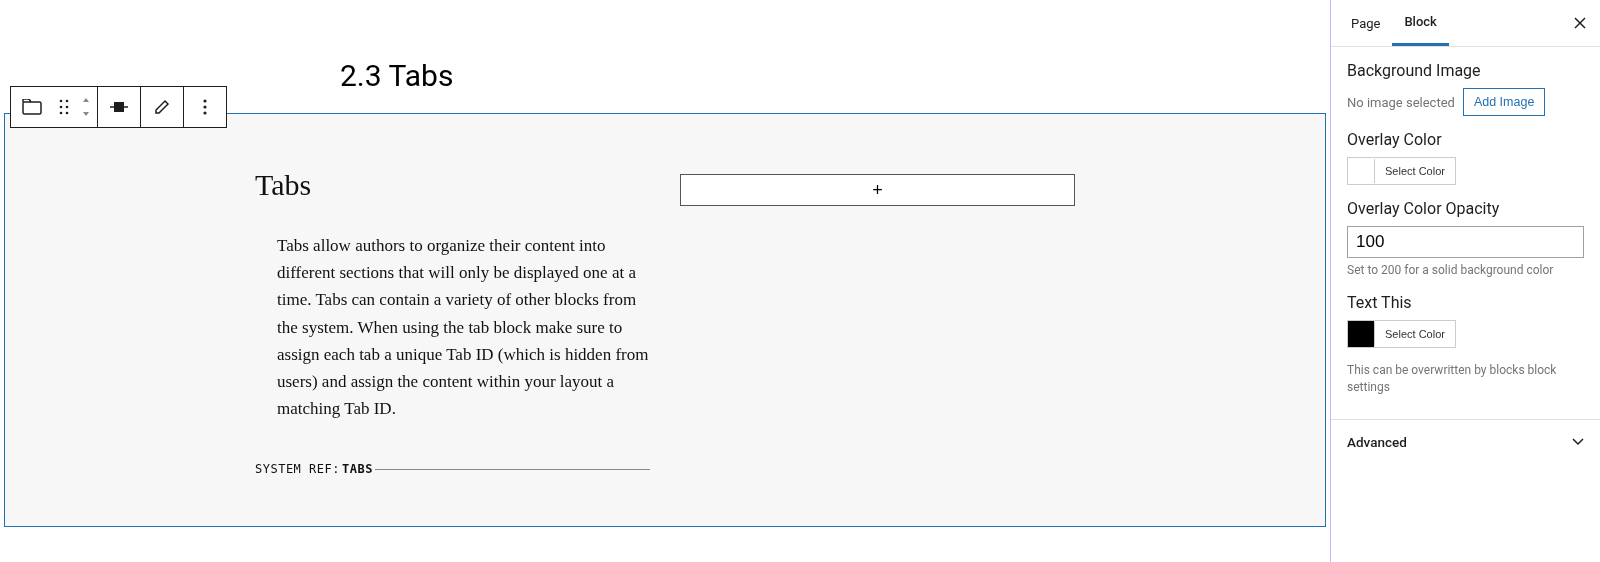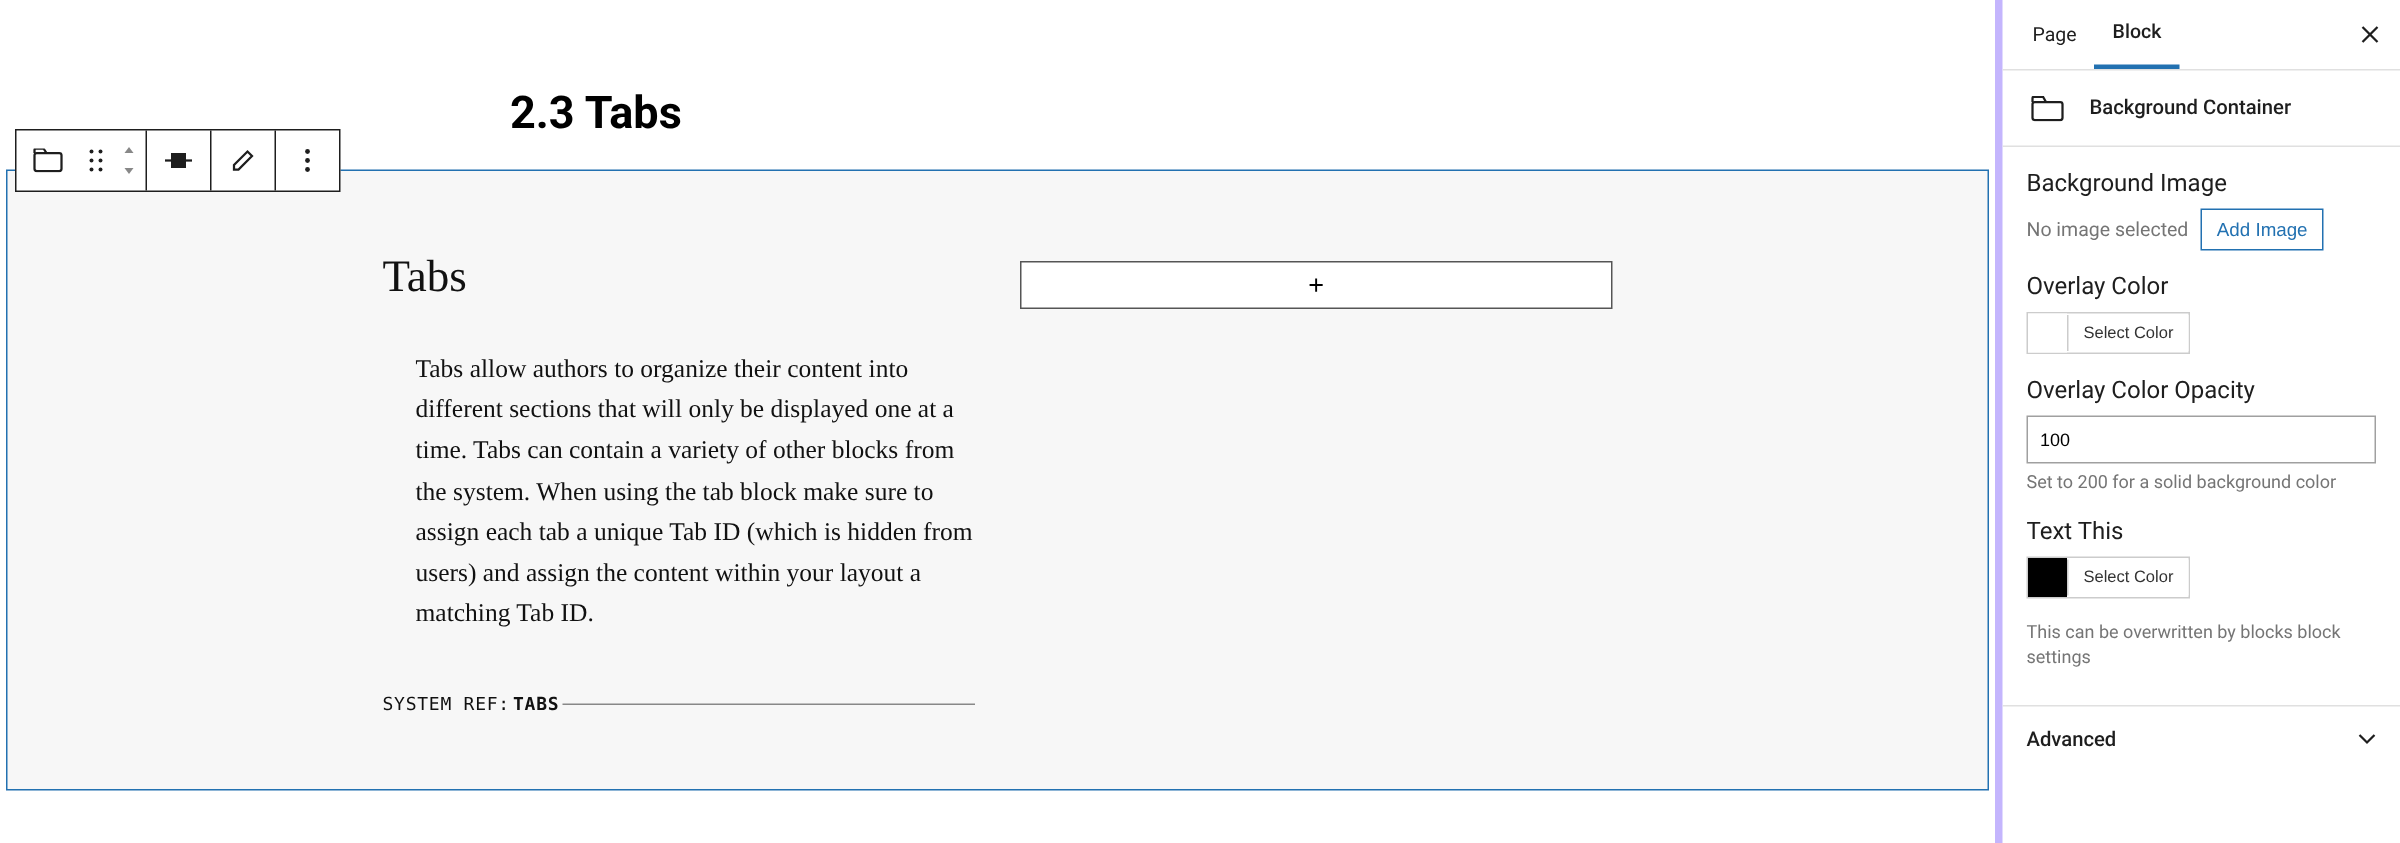--- a/index.html
+++ b/index.html
@@ -1,41 +1,41 @@
 <!DOCTYPE html>
 <html><head>
 <meta charset="utf-8">
 <style>
   * { box-sizing: border-box; margin: 0; padding: 0; }
   html, body { width: 1600px; height: 562px; font-family: -apple-system, BlinkMacSystemFont, "Segoe UI", Roboto, sans-serif; background: #fff; color: #1e1e1e; }
   body { display: flex; }
 
   .editor-area { flex: 1; position: relative; padding: 0; }
-  .right-sidebar { width: 275px; border-left: 5px solid #c4b5fd; height: 100%; overflow-y: auto; font-size: 13px; }
+  .right-sidebar { width: 275px; border-left: 1px solid #c4b5fd; height: 100%; overflow-y: auto; font-size: 13px; }
 
   
   .block-toolbar {
     position: absolute;
     top: 86px; left: 10px;
     display: flex;
     background: #fff;
     border: 1px solid #1e1e1e;
     height: 42px;
     z-index: 5;
   }
   .block-toolbar .tb-btn {
     width: 42px; height: 40px;
     display: flex; align-items: center; justify-content: center;
     cursor: pointer;
   }
   .block-toolbar .divider { width: 1px; background: #1e1e1e; }
 
   
   .page-title-wrap { padding: 58px 0 20px 340px; }
-  .page-title { font-size: 30px; font-weight: 700; color:#000; }
+  .page-title { font-size: 30px; font-weight: 400; color:#000; }
 
   
   .block-container {
     border: 1.5px solid #2271b1;
     margin: 0 4px 4px 4px;
     background: #f7f7f7;
     padding: 54px 0 50px 0;
     min-height: 410px;
   }
   .inner-two-col { display: flex; padding: 0 250px; gap: 30px; }
@@ -99,21 +99,21 @@
   .gray-btn {
     border: 1px solid #ccc; color:#333; background:#fff;
     font-size:11px; padding: 6px 10px; cursor:pointer;
   }
   .swatch-black { background:#000; border-color:#000; }
   .composite-select-btn { display:flex; align-items:center; border:1px solid #ccc; }
   .composite-select-btn .swatch { width:26px; height:26px; }
 
   .num-input {
     width:100%; height:32px; border:1px solid #a0a0a0;
-    padding: 0 8px; font-size:12px; background:#fff;
+    padding: 0 8px; font-size:17px; background:#fff;
   }
 
   .adv-panel { display:flex; align-items:center; justify-content:space-between; padding:14px 16px; border-top:1px solid #e0e0e0; cursor:pointer; }
   .adv-panel .label { font-size:13.5px; font-weight:500; }
 
   svg { display:block; }
 </style>
 </head>
 <body>
 
@@ -195,29 +195,20 @@
     <div class="tab active">Block</div>
     <div class="spacer"></div>
     <div class="close">
       <svg width="12" height="12" viewBox="0 0 12 12">
           <line x1="1" y1="1" x2="11" y2="11" stroke="#1e1e1e" stroke-width="1.5"></line>
           <line x1="11" y1="1" x2="1" y2="11" stroke="#1e1e1e" stroke-width="1.5"></line>
         </svg>
     </div>
   </div>
 
-  <div class="block-type-row">
-    <div class="icon-box">
-      <svg width="22" height="17" viewBox="0 0 22 17">
-          <rect x="1" y="4" width="20" height="12" rx="1.5" fill="none" stroke="#1e1e1e" stroke-width="1.5"></rect>
-          <path d="M1 4 L1 1.5 Q1 0.5 2 0.5 L8 0.5 L10 4" fill="none" stroke="#1e1e1e" stroke-width="1.5"></path>
-        </svg>
-    </div>
-    <div class="label">Background Container</div>
-  </div>
 
   <div class="panel">
     <div class="plabel">Background Image</div>
     <div class="inline-row">
       <span class="muted">No image selected</span>
       <button class="outline-btn">Add Image</button>
     </div>
 
     <div class="plabel">Overlay Color</div>
     <div class="inline-row">

